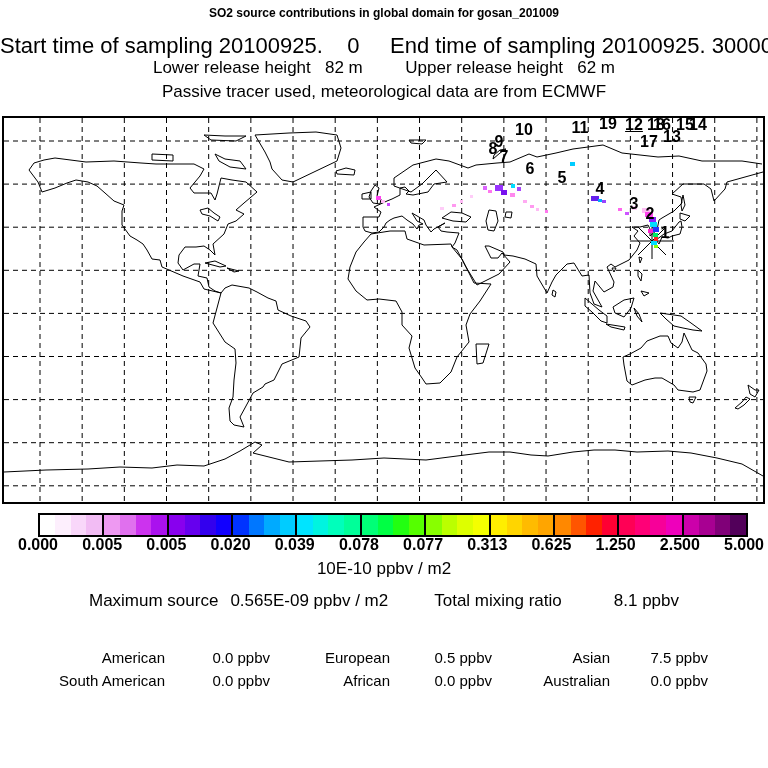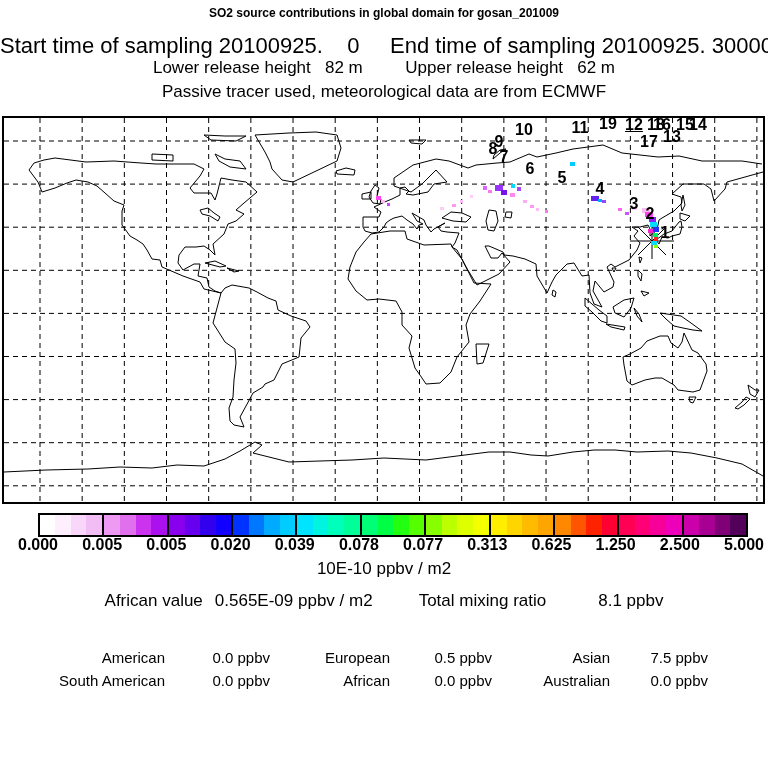--- a/index.html
+++ b/index.html
@@ -199,21 +199,21 @@
     <span class="tick" style="left: 385.091px;">0.077</span>
     <span class="tick" style="left: 449.273px;">0.313</span>
     <span class="tick" style="left: 513.455px;">0.625</span>
     <span class="tick" style="left: 577.636px;">1.250</span>
     <span class="tick" style="left: 641.818px;">2.500</span>
     <span class="tick" style="left: 706px;">5.000</span>
   </div>
 <div class="hline" id="caption">10E-10 ppbv / m2</div>
 
 <div id="statline1">
-  <span class="g1">African value</span>
+  <span class="g1">Maximum source</span>
   <span class="g2">0.565E-09 ppbv / m2</span>
   <span class="g3">Total mixing ratio</span>
   <span>8.1 ppbv</span>
 </div>
 <div class="srow" id="srow1">
     <span>American</span>
     <span>0.0 ppbv</span>
     <span>European</span>
     <span>0.5 ppbv</span>
     <span>Asian</span>

